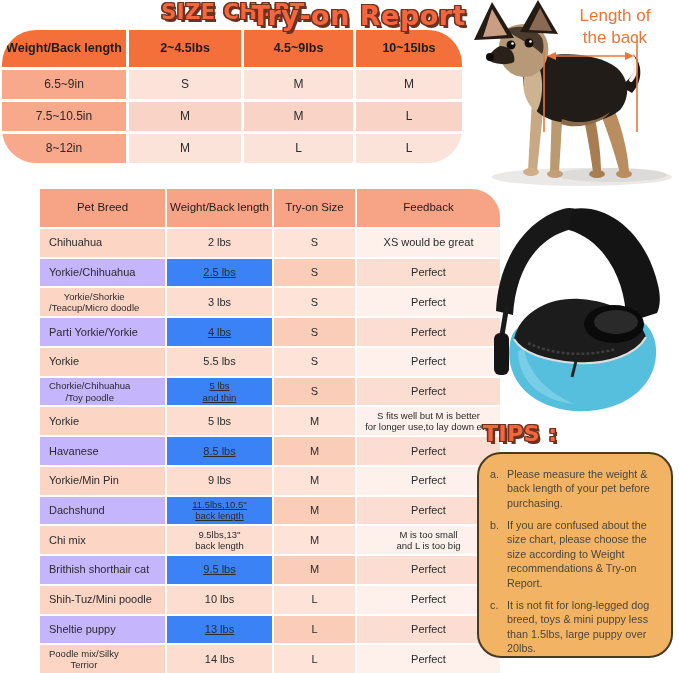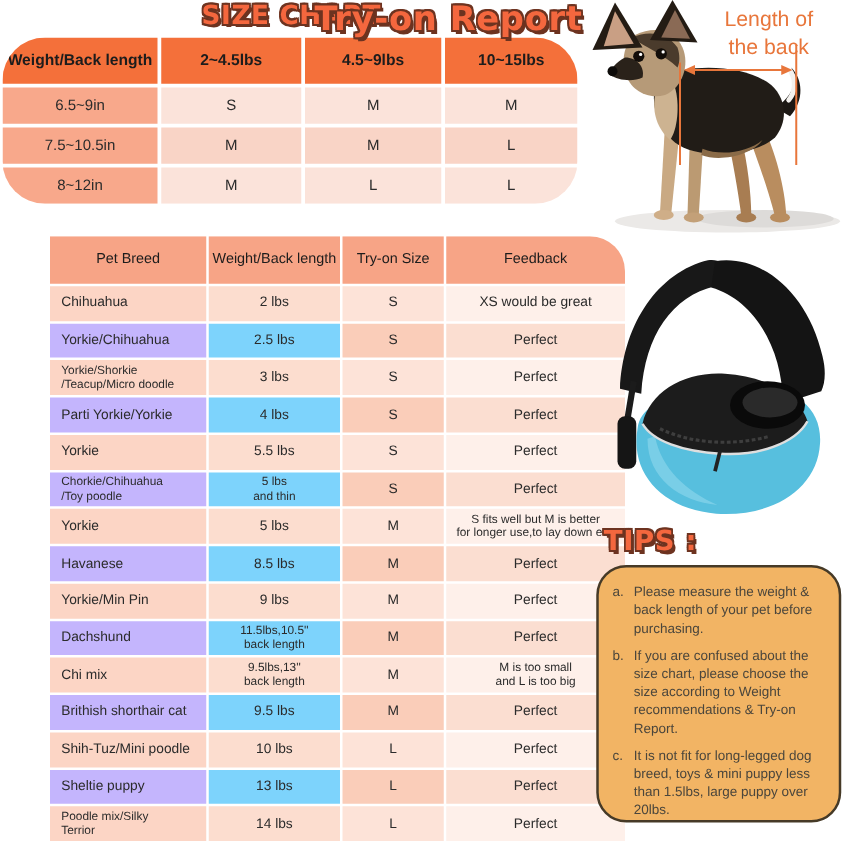--- a/index.html
+++ b/index.html
@@ -21,21 +21,21 @@
   .size-title{left:0;top:1;width:466px;text-align:center;font-size:21px;}
   .tryon-title{left:0;top:161;width:466px;text-align:right;font-size:27px;}
   .tips-title{left:483px;top:421px;font-size:22px;}
 
   
   .grid-table{position:absolute;display:grid;background:#ffffff;overflow:hidden;}
   .cell{
     display:flex;align-items:center;justify-content:center;text-align:center;
     font-size:11px;line-height:1.18;white-space:pre-line;color:#2b2b2b;
   }
-  .cell.left{justify-content:flex-start;text-align:left;padding-left:9px;}
+  .cell.left{justify-content:flex-start;text-align:center;padding-left:9px;}
   .cell.small{font-size:9.5px;}
 
   .size-table{
     left:2px;top:30px;width:460px;height:133px;gap:3px;border-radius:34px;
     grid-template-columns:124px 112px 109px 1fr;
     grid-template-rows:37px 1fr 1fr 1fr;
   }
   .size-table .th{background:#f4703a;font-weight:bold;font-size:12.5px;color:#1c1c1c;}
   .size-table .lab{background:#f8a88b;font-size:12px;}
   .size-table .v-a{background:#fbe3da;font-size:12px;}
@@ -43,21 +43,21 @@
 
   .tryon-table{
     left:2px;top:189px;width:460px;height:484px;gap:2px;border-radius:28px 28px 0 0;
     grid-template-columns:125px 105px 81px 1fr;
     grid-template-rows:38px repeat(15,1fr);
     padding-left:38px;
   }
   .tryon-table .th{background:#f7a486;font-weight:500;font-size:11.5px;color:#1c1c1c;}
   .lt.c0{background:#fcd5c5;} .lt.c1{background:#fcddcf;}
   .lt.c2{background:#fde3d8;} .lt.c3{background:#fef0ea;}
-  .dk.c0{background:#c4b5fd;} .dk.c1{background:#7dd3fc;}
+  .dk.c0{background:#c4b5fd;} .dk.c1{background:#3b82f6;text-decoration:underline;}
   .dk.c2{background:#facdb9;} .dk.c3{background:#fbded1;}
 
   
   .dog-figure{position:absolute;left:462px;top:0;width:217px;height:192px;}
   .measure-label{
     position:absolute;left:556px;top:5px;width:118px;text-align:center;
     color:#e8763b;font-size:17px;line-height:1.3;white-space:pre-line;font-weight:500;
   }
   .bag-figure{position:absolute;left:468px;top:193px;width:207px;height:228px;}
 

